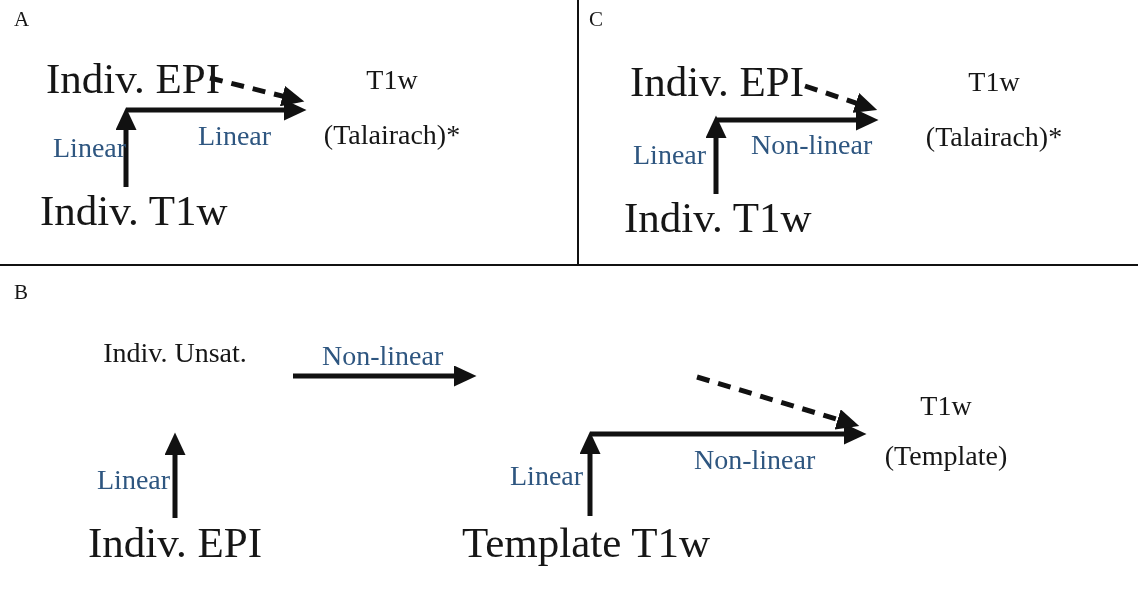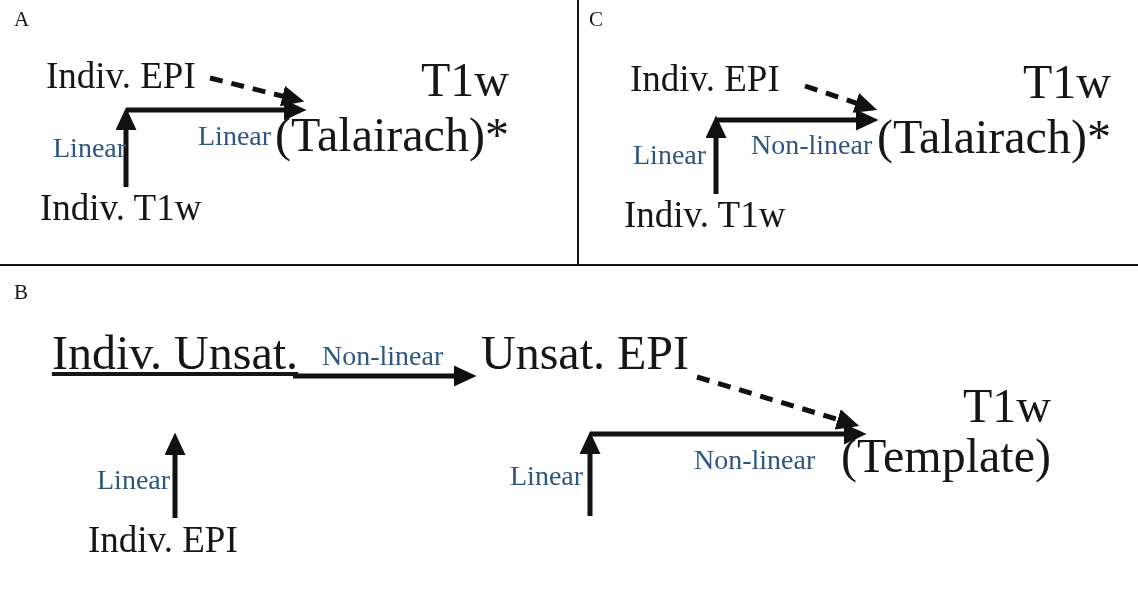--- a/index.html
+++ b/index.html
@@ -10,24 +10,24 @@
   }
   html,body{margin:0;padding:0;background:var(--background);}
   .stage{
     position:relative;width:1138px;height:599px;overflow:hidden;
     background:var(--background);
     font-family:"Liberation Serif","DejaVu Serif",serif;
     color:var(--text);
   }
   .abs{position:absolute;white-space:nowrap;}
   .tag{font-size:21px;line-height:1;}
-  .node{font-size:37px;line-height:1;}
-  .node2{font-size:48px;text-align:right;transform:translateX(-50%);}
+  .node{font-size:43px;line-height:1;}
+  .node2{font-size:28px;text-align:center;transform:translateX(-50%);}
   .lh55{line-height:55px;}
-  .lh56{line-height:56px;text-decoration:underline;}
+  .lh56{line-height:56px;}
   .lh52{line-height:52px;}
   .lh50{line-height:50px;}
   .elabel{font-size:28px;line-height:1;color:var(--edge-label);font-family:Liberation Serif, serif;}
   svg.arrows{position:absolute;left:0;top:0;width:1138px;height:599px;}
   svg.arrows line{stroke:var(--line);stroke-width:5;}
   svg.arrows .dash{stroke-dasharray:13 9;}
   .ah{fill:var(--line);}
   .vdiv{position:absolute;left:577px;top:0;width:2px;height:266px;background:var(--line);}
   .hdiv{position:absolute;left:0;top:264px;width:1138px;height:2px;background:var(--line);}
 </style>
@@ -79,25 +79,25 @@
   </div>
   <div class="abs node" style="left:624px;top:196px;">Indiv. T1w</div>
   <div class="abs elabel" style="left:633px;top:141px;">Linear</div>
   <div class="abs elabel" style="left:751px;top:131px;">Non-linear</div>
 
   <div class="abs tag" style="left:14px;top:282px;">B</div>
   <div class="abs node2 lh56" style="left:175px;top:325px;">
     <div>Indiv. Unsat.</div>
   </div>
   <div class="abs node2 lh52" style="left:585px;top:327px;">
-    <div>Unsat. EPI</div>
   </div>
   <div class="abs elabel" style="left:322px;top:342px;">Non-linear</div>
   <div class="abs node" style="left:88px;top:521px;">Indiv. EPI</div>
   <div class="abs elabel" style="left:97px;top:466px;">Linear</div>
+  <div class="abs node" style="left:462px;top:521px;">Template T1w</div>
   <div class="abs elabel" style="left:510px;top:462px;">Linear</div>
   <div class="abs elabel" style="left:694px;top:446px;">Non-linear</div>
   <div class="abs node2 lh50" style="left:946px;top:381px;">
     <div>T1w</div>
     <div>(Template)</div>
   </div>
 
 </div>
 
 </body></html>

